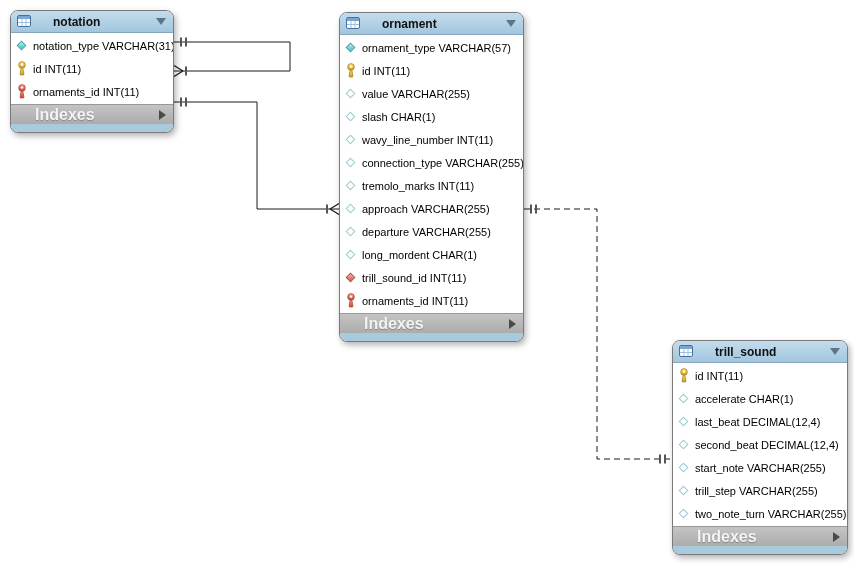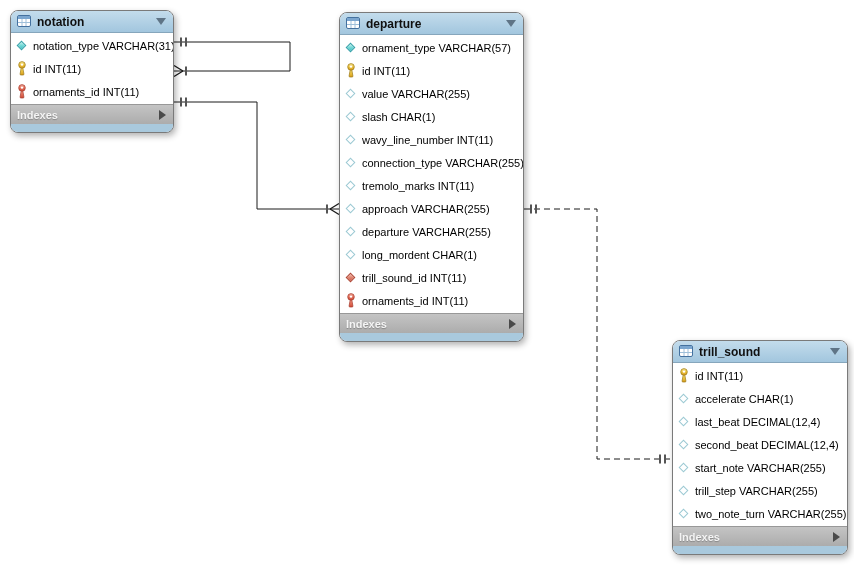--- a/index.html
+++ b/index.html
@@ -26,20 +26,21 @@
     height:22px;
     background:linear-gradient(#c3dcec,#a2c6de);
     border-bottom:1px solid #86a6bc;
     display:flex;align-items:center;
     padding:0 7px 0 6px;gap:6px;
     box-sizing:border-box;
   }
   .tbl-title{
     font-size:12px;font-weight:bold;color:#101010;
     white-space:nowrap;
+    margin-left:16px;
   }
   .tbl-icon{width:14px;height:12px;display:inline-block;flex:0 0 auto;}
   .tri-down{
     margin-left:auto;width:0;height:0;
     border-left:5px solid transparent;
     border-right:5px solid transparent;
     border-top:7px solid #5f7486;
   }
   .tbl-body{padding:1px 0;background:#fff;}
   .tbl-row{
@@ -71,22 +72,23 @@
   .key-svg{width:10px;height:15px;display:block;}
   .tbl-footer{
     height:20px;
     background:linear-gradient(#c4c4c4,#acacac);
     border-top:1px solid #989898;
     display:flex;align-items:center;
     padding:0 7px 0 6px;gap:6px;
     box-sizing:border-box;
   }
   .tbl-footer .flbl{
-    font-size:11px;font-weight:bold;color:#f4f4f4;
+    font-size:16px;font-weight:bold;color:#f4f4f4;
     text-shadow:0 1px 1px rgba(0,0,0,0.25);
+    margin-left:18px;
   }
   .tri-right{
     margin-left:auto;width:0;height:0;
     border-top:5px solid transparent;
     border-bottom:5px solid transparent;
     border-left:7px solid #4a4a4a;
   }
   .tbl-strip{
     height:8px;
     background:#a9c9dd;
@@ -184,21 +186,21 @@
     </div>
     <div class="table" style="left: 339px; top: 12px; width: 185px;">
       <div class="tbl-header">
         <span><svg class="tbl-icon" viewBox="0 0 14 12">
             <rect x="0.5" y="0.5" width="13" height="11" rx="1.5" fill="#ffffff" stroke="#44719f"></rect>
             <path d="M1 1 h12 v3 h-12 z" fill="#7ba6cf"></path>
             <line x1="5" y1="4" x2="5" y2="11" stroke="#9fc0da" stroke-width="1"></line>
             <line x1="9" y1="4" x2="9" y2="11" stroke="#9fc0da" stroke-width="1"></line>
             <line x1="1" y1="7.5" x2="13" y2="7.5" stroke="#9fc0da" stroke-width="1"></line>
           </svg></span>
-        <span class="tbl-title">departure</span>
+        <span class="tbl-title">ornament</span>
         <span class="tri-down"></span>
       </div>
       <div class="tbl-body">
         <div class="tbl-row">
           <span class="icon-box">
             <span class="diamond notnull"></span>
           </span>
           <span class="lbl">ornament_type VARCHAR(57)</span>
         </div>
         <div class="tbl-row">

